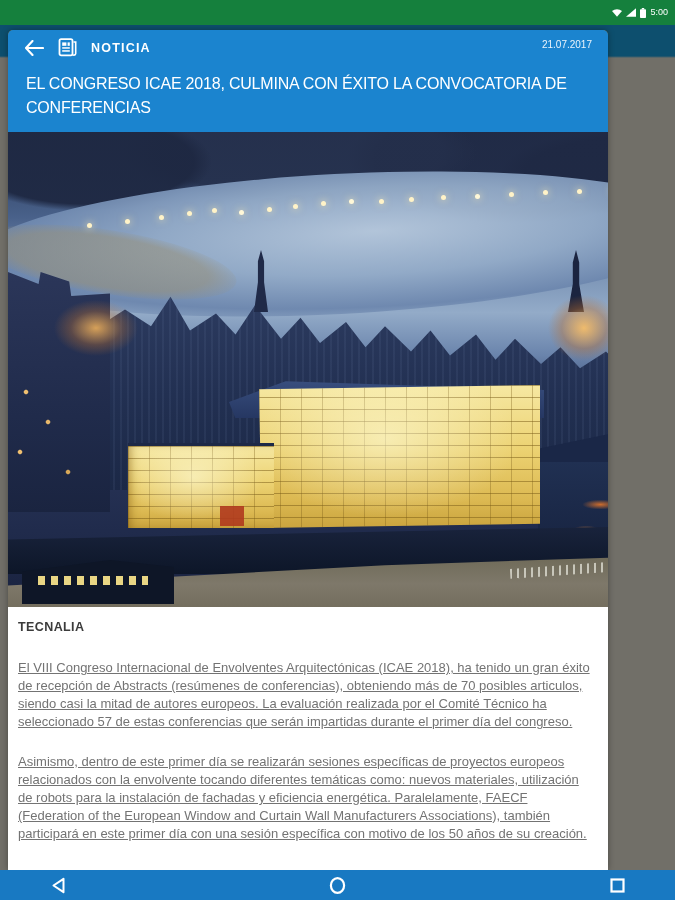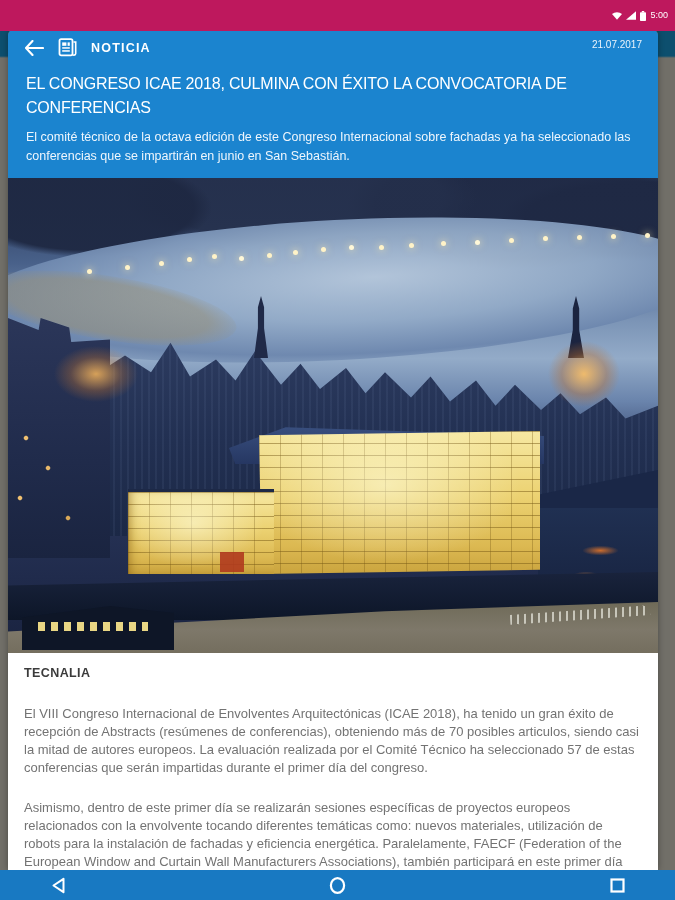--- a/index.html
+++ b/index.html
@@ -3,33 +3,33 @@
 <meta charset="utf-8">
 <style>
   html,body{margin:0;padding:0;background:#000;}
   *{box-sizing:border-box;}
   .screen{
     position:relative;width:675px;height:900px;overflow:hidden;
     font-family:"Liberation Sans",sans-serif;background:#716f68;
   }
   
   .statusbar{
-    position:absolute;top:0;left:0;width:675px;height:31px;background:#be185d;
+    position:absolute;top:0;left:0;width:675px;height:25px;background:#15803d;
     display:flex;align-items:center;justify-content:flex-end;gap:4px;padding:0 7px;z-index:30;
   }
   .statusbar .time{color:#fff;font-size:9px;line-height:1;}
   .statusbar svg{display:block;}
   
   .backdrop{
     position:absolute;top:16px;left:0;width:675px;height:854px;
     background:linear-gradient(180deg,#0d4f6e 0px,#0d4f6e 40px,#716f68 42px,#716f68 100%);
   }
   
   .card{
-    position:absolute;left:8px;top:30px;width:650px;height:840px;
+    position:absolute;left:8px;top:30px;width:600px;height:840px;
     background:#a16207;border-radius:5px 5px 0 0;overflow:hidden;z-index:10;
     box-shadow:0 0 6px rgba(0,0,0,.35);
     display:flex;flex-direction:column;
   }
   .card-top{background:#1b84cf;padding:0 16px 12px 16px;flex:0 0 auto;}
   .card-header{height:34px;display:flex;align-items:flex-start;padding-top:7px;}
   .back-btn{width:24px;height:22px;display:flex;align-items:center;cursor:pointer;flex:0 0 auto;}
   .doc-ic{margin-left:9px;flex:0 0 auto;}
   .screen-title{color:#fff;font-size:12.5px;font-weight:700;letter-spacing:1.2px;margin-left:13px;line-height:22px;}
   .hdr-spacer{flex:1;}
@@ -132,23 +132,23 @@
   .ph-beach{left:0;top:424px;width:650px;height:51px;
     background:linear-gradient(180deg,#6f6a58,#7e786a 55%,#746e5e 100%);
     clip-path:polygon(0 58%,58% 18%,100% 0,100% 100%,0 100%);}
   .ph-huts{right:8px;top:432px;width:140px;height:10px;opacity:.8;transform:rotate(-4deg);
     background:repeating-linear-gradient(90deg,rgba(238,238,228,.85) 0 2px,transparent 2px 7px);}
   .ph-pavilion{left:14px;top:428px;width:152px;height:44px;background:#0e1627;
     clip-path:polygon(0 26%,58% 0,100% 16%,100% 100%,0 100%);}
   .ph-pavilion-win{left:30px;top:444px;width:110px;height:9px;background:
     repeating-linear-gradient(90deg,#e9d684 0 7px,transparent 7px 13px);}
   
-  .content{flex:1;background:#fff;padding:12px 16px 0 16px;overflow:hidden;}
+  .content{flex:1;background:#fff;padding:12px 16px 0 10px;overflow:hidden;}
   .source{color:#3b3b3b;font-size:12.5px;font-weight:700;letter-spacing:.4px;margin:0 0 24px 0;line-height:16px;}
-  .para{color:#737373;font-size:13px;line-height:18px;margin:0 0 22px 0;max-width:620px;}
+  .para{color:#737373;font-size:13px;line-height:18px;margin:0 0 22px 0;max-width:620px;text-decoration:underline;}
   
   .navbar{position:absolute;left:0;bottom:0;width:675px;height:30px;background:#1879c2;z-index:40;
     display:flex;align-items:center;justify-content:space-between;padding:0 49px;}
   .nav-btn{width:18px;height:18px;display:flex;align-items:center;justify-content:center;cursor:pointer;}
 </style>
 </head>
 <body>
 
 <div class="screen">
 
@@ -182,21 +182,20 @@
           <rect x="5.2" y="5.4" width="4.2" height="3.4" fill="#fff"></rect>
           <rect x="5.2" y="10.2" width="7.6" height="1.5" fill="#fff"></rect>
           <rect x="5.2" y="13.2" width="7.6" height="1.5" fill="#fff"></rect>
           <rect x="10.6" y="5.4" width="2.2" height="3.4" fill="#fff"></rect>
         </svg>
         <span class="screen-title">NOTICIA</span>
         <span class="hdr-spacer"></span>
         <span class="hdr-date">21.07.2017</span>
       </div>
       <h1 class="art-title">EL CONGRESO ICAE 2018, CULMINA CON ÉXITO LA CONVOCATORIA DE CONFERENCIAS</h1>
-      <p class="art-subtitle">El comité técnico de la octava edición de este Congreso Internacional sobre fachadas ya ha seleccionado las conferencias que se impartirán en junio en San Sebastián.</p>
     </div>
 
     <div class="photo">
       <div class="ph-base"></div>
       <div class="ph-hill"></div>
       <div class="ph-hill-lights"></div>
       <div class="ph-bay"></div>
       <div class="ph-sand"></div>
       <div class="ph-lights"></div>
       <div class="ph-city"></div>

